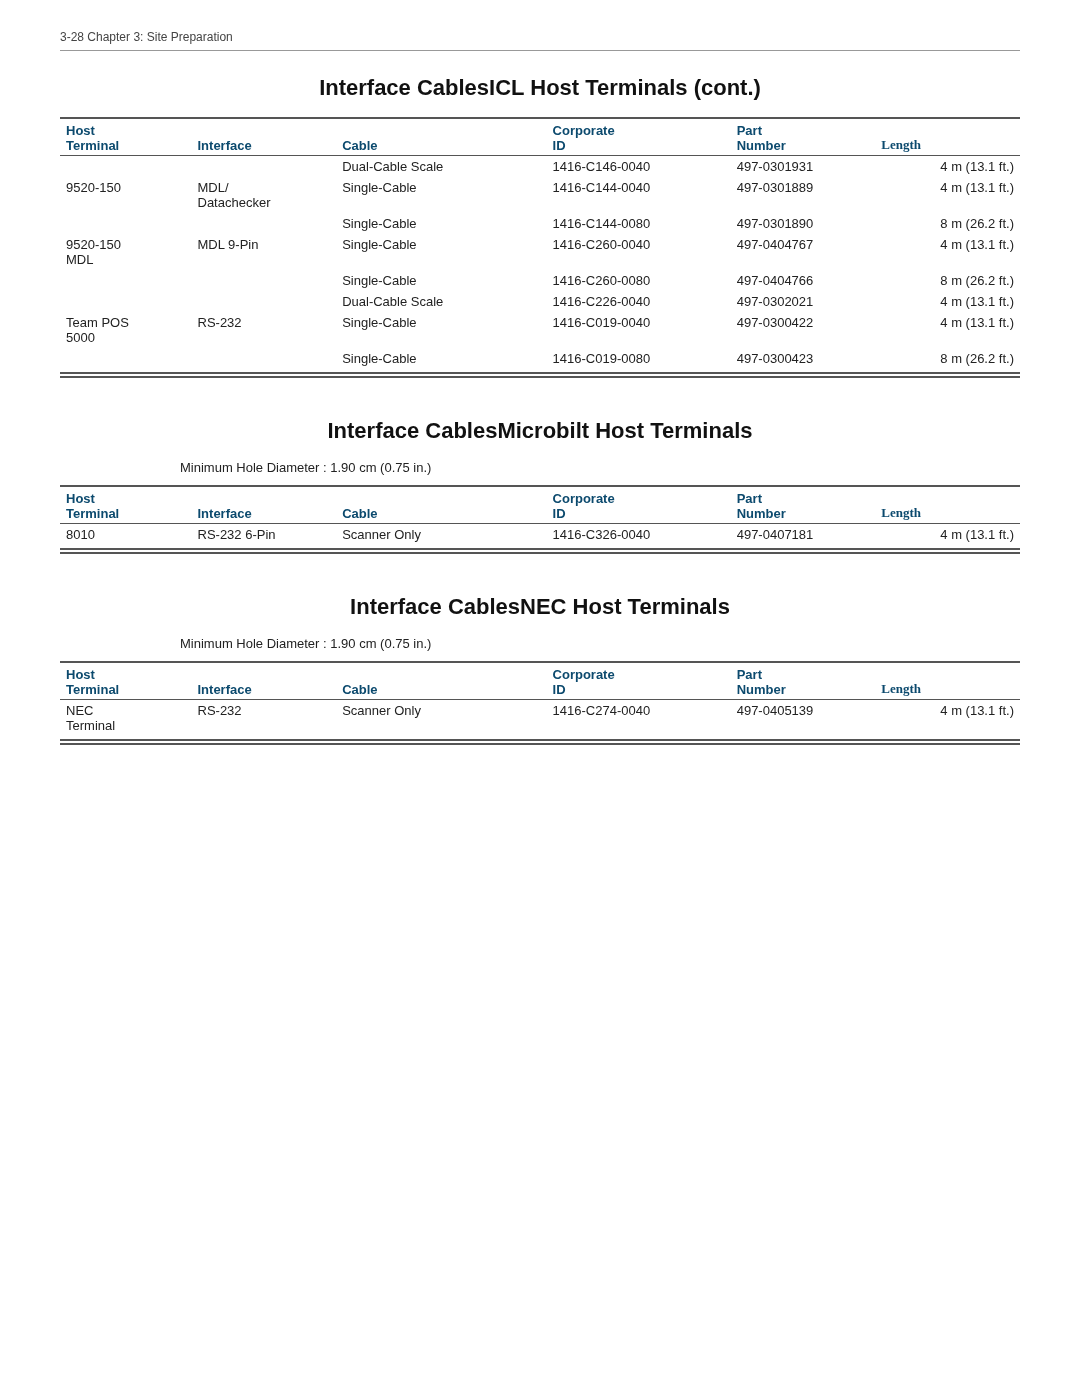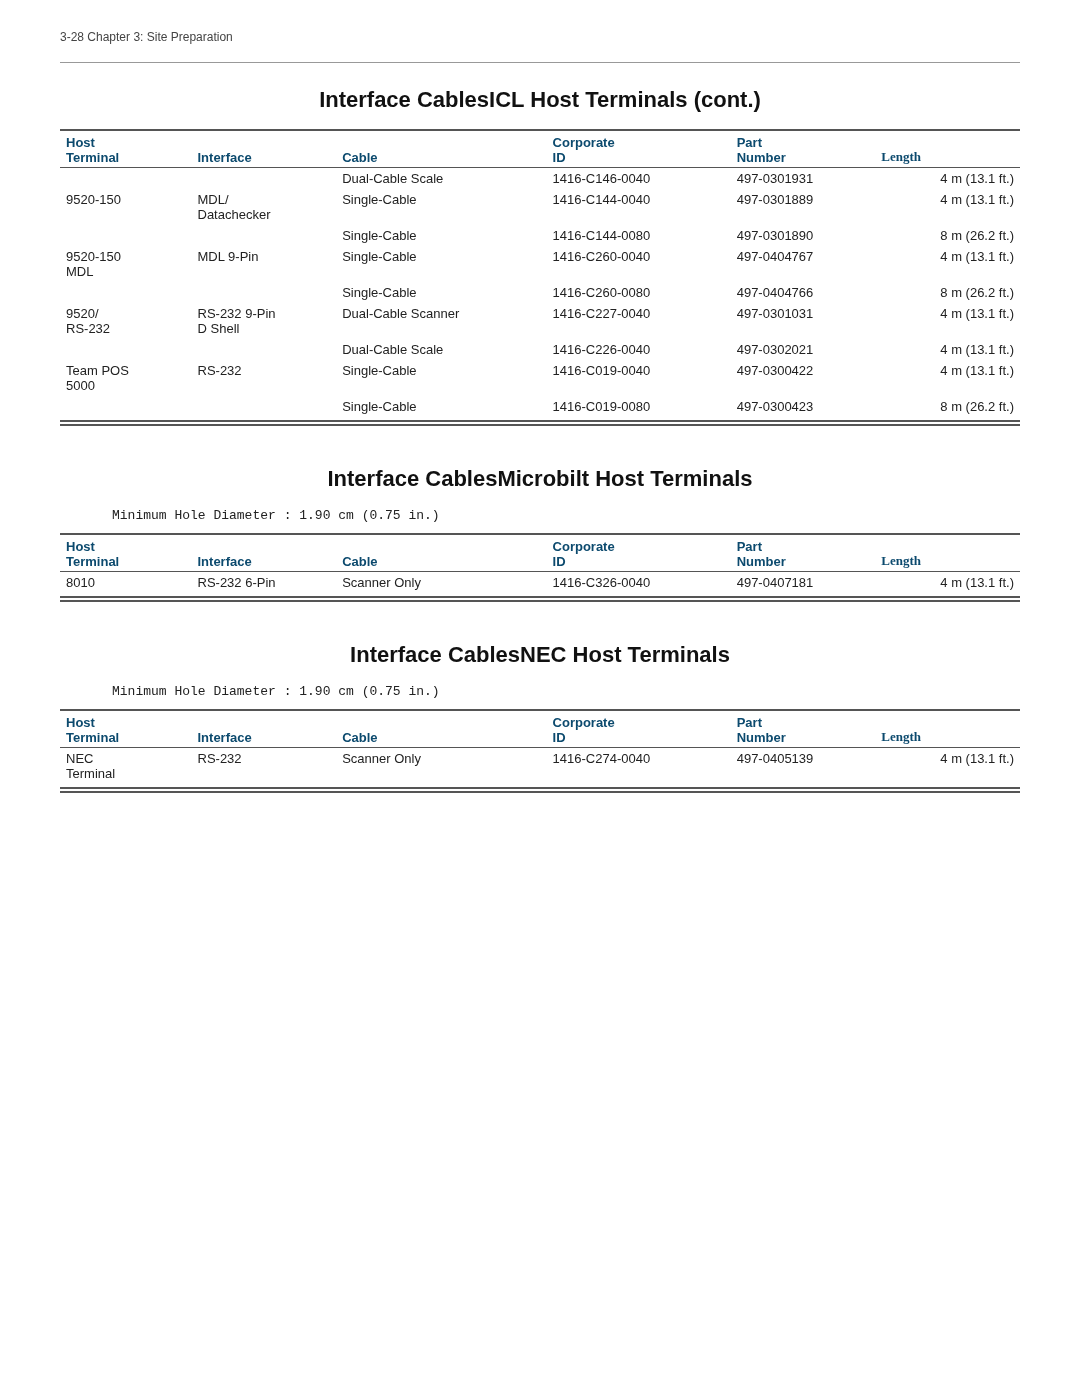--- a/index.html
+++ b/index.html
@@ -9,38 +9,37 @@
       font-size: 13px;
       color: #222;
       width: 1080px;
       min-height: 1397px;
       padding: 30px 60px 60px 60px;
     }
     .page-header {
       font-size: 12px;
       color: #444;
       margin-bottom: 24px;
-      padding-bottom: 18px;
+      padding-bottom: 6px;
       border-bottom: 1px solid #999;
     }
     .section {
       margin-bottom: 40px;
     }
     .section-title {
       font-size: 22px;
       font-weight: bold;
       margin-bottom: 16px;
       color: #111;
       text-align: center;
     }
     .subtitle {
       font-size: 13px;
       margin-bottom: 10px;
-      margin-left: 52px;
-      font-family: Liberation Mono, monospace;
+      margin-left: 120px;
     }
     table {
       width: 100%;
       border-collapse: collapse;
       margin-top: 2px;
     }
     .table-header-row th {
       color: #0c4a6e;
       font-weight: bold;
       font-size: 13px;
@@ -125,28 +124,20 @@
           </tr>
           <tr>
             <td></td>
             <td></td>
             <td>Single-Cable</td>
             <td>1416-C260-0080</td>
             <td>497-0404766</td>
             <td style="text-align: right;">8 m  (26.2 ft.)</td>
           </tr>
           <tr>
-            <td>9520/<br>RS-232</td>
-            <td>RS-232 9-Pin<br>D Shell</td>
-            <td>Dual-Cable Scanner</td>
-            <td>1416-C227-0040</td>
-            <td>497-0301031</td>
-            <td style="text-align: right;">4 m  (13.1 ft.)</td>
-          </tr>
-          <tr>
             <td></td>
             <td></td>
             <td>Dual-Cable Scale</td>
             <td>1416-C226-0040</td>
             <td>497-0302021</td>
             <td style="text-align: right;">4 m  (13.1 ft.)</td>
           </tr>
           <tr>
             <td>Team POS<br>5000</td>
             <td>RS-232</td>

